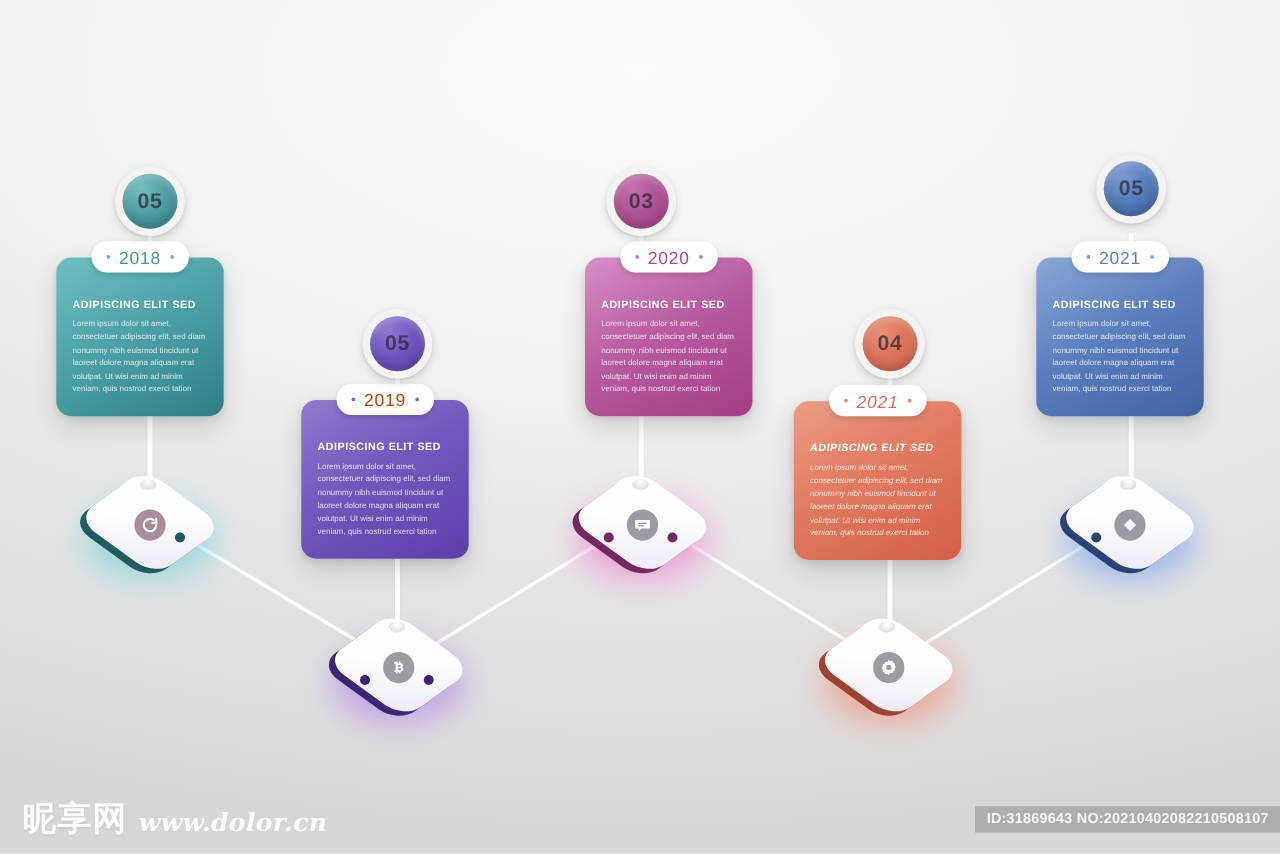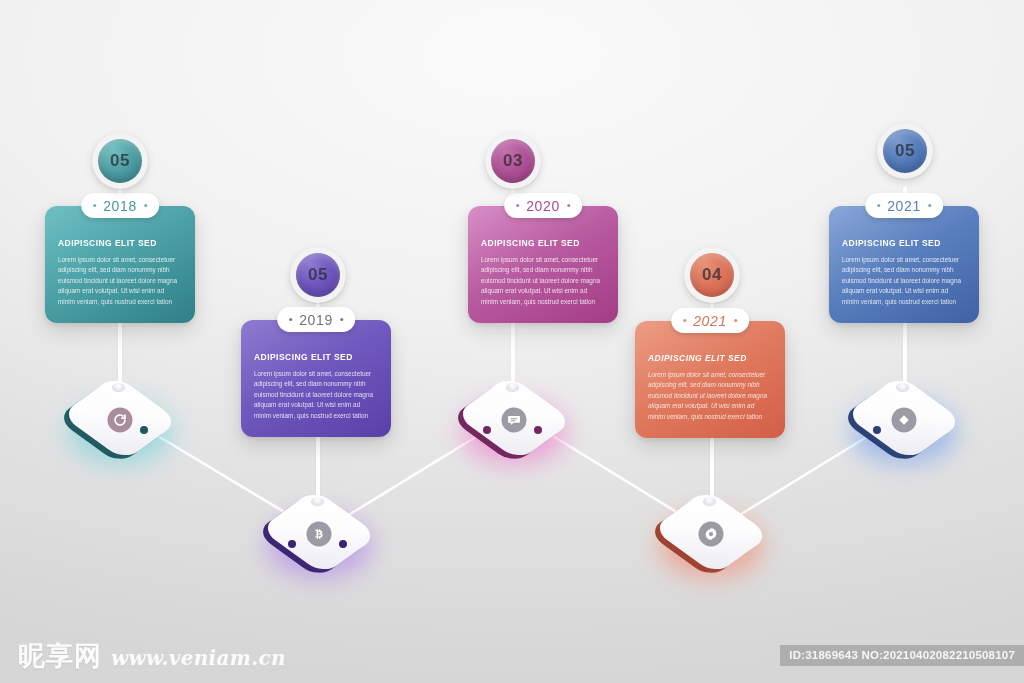--- a/index.html
+++ b/index.html
@@ -23,21 +23,21 @@
     display:flex; align-items:center; justify-content:center;
     font-size:17px; font-weight:700; letter-spacing:.5px;
     color:rgba(40,40,50,.72);
     box-shadow:inset 0 -3px 7px rgba(0,0,0,.18), inset 0 3px 6px rgba(255,255,255,.30); }
 
   
   .stem { position:absolute; width:4px; background:#fff; z-index:2; border-radius:2px;
     box-shadow:0 0 3px rgba(0,0,0,.05); }
 
   
-  .card { position:absolute; width:150px; border-radius:12px; z-index:5;
+  .card { position:absolute; width:134px; border-radius:12px; z-index:5;
     box-shadow:0 8px 20px rgba(0,0,0,.14), 0 2px 5px rgba(0,0,0,.08);
     padding:26px 13px 16px; }
   .yearpill { position:absolute; top:-13px; left:50%; transform:translateX(-50%);
     background:#fff; border-radius:13px; height:25px; padding:0 12px;
     display:flex; align-items:center; gap:7px;
     box-shadow:0 2px 5px rgba(0,0,0,.14); }
   .yearpill .dot { width:3px; height:3px; border-radius:50%; }
   .yearpill .yr { font-size:14px; font-weight:400; letter-spacing:.6px; }
   .card h3 { font-size:8.5px; font-weight:700; color:#fff; letter-spacing:.45px;
     margin:6px 0 7px; }
@@ -122,21 +122,21 @@
   </div>
 
   <div class="stem" style="left:316px; top:300px; height:26px;"></div>
   <div class="numnode" style="left:290px; top:247px;">
     <div class="numinner" style="background:radial-gradient(circle at 34% 26%, #8f79d2 0%, #6e55be 48%, #5a3fa6 100%);">05</div>
   </div>
   <div class="card" style="left:241px; top:320px;
               background:linear-gradient(150deg,#8f7ad0 0%,#6e57bd 48%,#5b3fa8 100%);">
     <div class="yearpill">
       <span class="dot" style="background:#7c66c6;"></span>
-      <span class="yr" style="color:#737373;">2019</span>
+      <span class="yr" style="color:#c2410c;">2019</span>
       <span class="dot" style="background:#7c66c6;"></span>
     </div>
     <h3>ADIPISCING ELIT SED</h3>
     <p>Lorem ipsum dolor sit amet, consectetuer adipiscing elit, sed diam nonummy nibh euismod tincidunt ut laoreet dolore magna aliquam erat volutpat. Ut wisi enim ad minim veniam, quis nostrud exerci tation</p>
   </div>
   <div class="stem" style="left:316px; top:424px; height:74px;"></div>
   <div class="tile" style="left:261px; top:474px;">
     <div class="glow" style="background:#9b5cf0; opacity:.45;"></div>
     <div class="iso">
       <div class="side" style="background:linear-gradient(180deg,#4e3597 0%,#3a2572 100%); transform:translateY(7px);"></div>
@@ -252,17 +252,17 @@
       <div class="badge" style="background:#9c9aa2;">
         <svg width="15" height="15" viewBox="0 0 24 24" fill="#ffffff">
           <path d="M12 4.3l7.7 7.7-7.7 7.7-7.7-7.7z"></path>
         </svg>
       </div>
     </div>
   </div>
 
   <div class="wm">
     <span class="cn">昵享网</span>
-    <span class="url">www.veniam.cn</span>
+    <span class="url">www.dolor.cn</span>
   </div>
   <div class="idbar">ID:31869643 NO:20210402082210508107</div>
 
 </div>
 
 </body></html>

